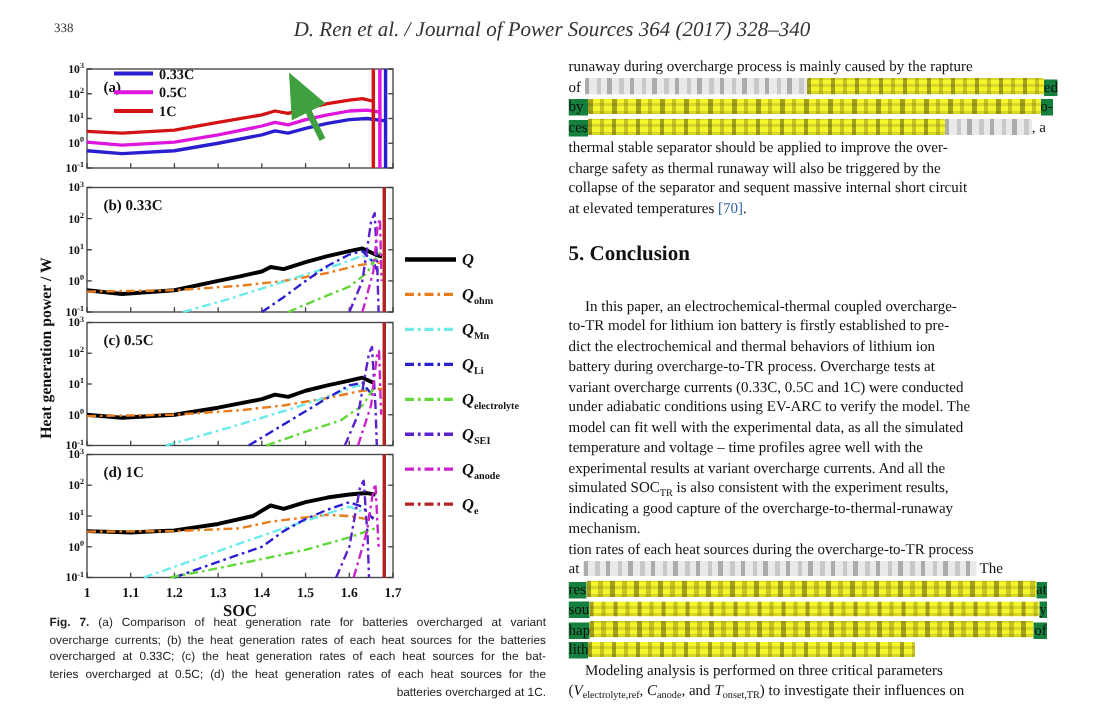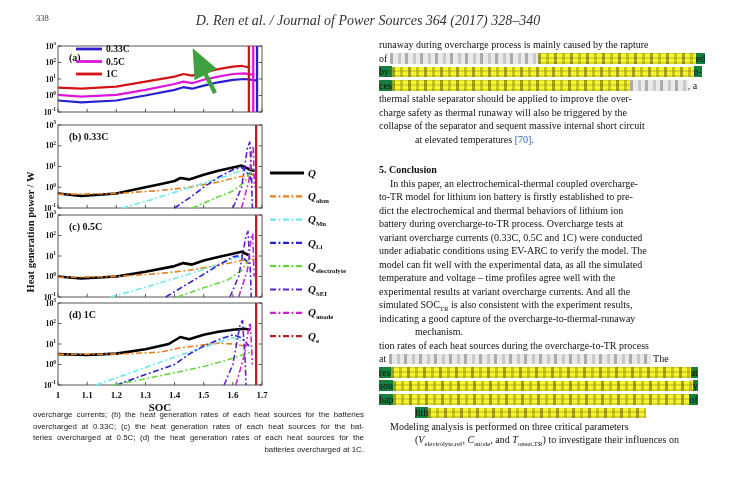--- a/index.html
+++ b/index.html
@@ -1,37 +1,37 @@
 <!DOCTYPE html>
 <html><head>
 <meta charset="utf-8">
 <style>
   html,body{margin:0;padding:0;background:#ffffff;}
   #page{position:relative;width:736px;height:483px;background:#ffffff;overflow:hidden;
-        font-family:"Liberation Serif",serif;color:#1a1a1a;}
+        font-family:"Liberation Serif",serif;color:#1a1a1a;border-radius:26px;}
   
   #running-head{position:absolute;top:13px;left:0;width:736px;text-align:center;
         font-size:14px;font-style:italic;color:#333;}
   #page-number{position:absolute;top:13px;left:36px;font-size:8.6px;color:#333;}
   
   #figure-wrap{position:absolute;left:26px;top:42px;width:340px;height:370px;}
   
   #caption{position:absolute;left:33px;top:409px;width:331px;
         font-family:"Liberation Sans",sans-serif;font-size:7.9px;color:#222;}
   #caption .cline{height:11.7px;overflow:hidden;text-align:justify;line-height:11.7px;}
   #caption .cline.nj{text-align:right;}
   #caption .cline:not(.nj)::after{content:"";display:inline-block;width:100%;}
   .bold{font-weight:bold;}
   
   #right-col{position:absolute;left:379px;top:38px;width:345px;font-size:10px;color:#111;}
   .tline{height:13.5px;line-height:13.5px;overflow:hidden;text-align:justify;white-space:nowrap;}
   .tline:not(.nj)::after{content:"";display:inline-block;width:100%;}
-  .tline.nj{text-align:left;margin-left:36px;}
+  .tline.nj{text-align:left;}
   .tline.indent{padding-left:11px;}
-  .heading{font-weight:bold;font-size:10px;line-height:13.5px;margin-top:17px;}
+  .heading{font-weight:bold;font-size:14px;line-height:13.5px;margin-top:17px;margin-bottom:21px;}
   .sub{font-size:6.8px;vertical-align:-2.5px;}
   .ital{font-style:italic;}
   .hl{background:#15803d;}
   .cite{color:#2e5fa3;}
   .redact{display:inline-block;height:10.5px;vertical-align:-2px;border-radius:1px;}
   .redact.yellow{background-color:#f5f52c;
     background-image:
       repeating-linear-gradient(90deg, rgba(82,80,8,0.50) 0 3px, rgba(82,80,8,0) 3px 8px,
         rgba(120,116,16,0.38) 8px 11px, rgba(120,116,16,0) 11px 16px),
       repeating-linear-gradient(0deg, rgba(140,136,24,0.28) 0 2px, rgba(140,136,24,0) 2px 5px);
@@ -216,20 +216,21 @@
         <line x1="244" y1="247.5" x2="278" y2="247.5" stroke="#5b22cc" stroke-width="2.2" stroke-dasharray="6 2.6 1.8 2.6"></line>
         <text x="282" y="251.1" font-family="Liberation Serif,serif" font-size="11" font-weight="bold" font-style="italic" fill="#111">Q<tspan dy="2.8" font-size="6.8" font-style="normal">SEI</tspan></text>
         <line x1="244" y1="270.8" x2="278" y2="270.8" stroke="#cc22cc" stroke-width="2.2" stroke-dasharray="6 2.6 1.8 2.6"></line>
         <text x="282" y="274.40000000000003" font-family="Liberation Serif,serif" font-size="11" font-weight="bold" font-style="italic" fill="#111">Q<tspan dy="2.8" font-size="6.8" font-style="normal">anode</tspan></text>
         <line x1="244" y1="294.1" x2="278" y2="294.1" stroke="#b22222" stroke-width="2.2" stroke-dasharray="6 2.6 1.8 2.6"></line>
         <text x="282" y="297.70000000000005" font-family="Liberation Serif,serif" font-size="11" font-weight="bold" font-style="italic" fill="#111">Q<tspan dy="2.8" font-size="6.8" font-style="normal">e</tspan></text>
       </svg>
   </div>
 
   <div id="caption">
+      <div class="cline"><span class="bold">Fig. 7. </span><span class="">(a) Comparison of heat generation rate for batteries overcharged at variant</span></div>
       <div class="cline"><span class="">overcharge currents; (b) the heat generation rates of each heat sources for the batteries</span></div>
       <div class="cline"><span class="">overcharged at 0.33C; (c) the heat generation rates of each heat sources for the bat-</span></div>
       <div class="cline"><span class="">teries overcharged at 0.5C; (d) the heat generation rates of each heat sources for the</span></div>
       <div class="cline nj"><span class="">batteries overcharged at 1C.</span></div>
     </div>
 
   <div id="right-col">
       <div class="tline"><span class="">runaway during overcharge process is mainly caused by the rapture</span></div>
       <div class="tline"><span class="">of </span><span class="redact gray" style="width: 148px;"></span><span class="redact yellow" style="width: 158px;"></span><span class="hl">ed</span></div>
       <div class="tline"><span class="hl">by </span><span class="redact yellow" style="width: 302px;"></span><span class="hl">o-</span></div>

